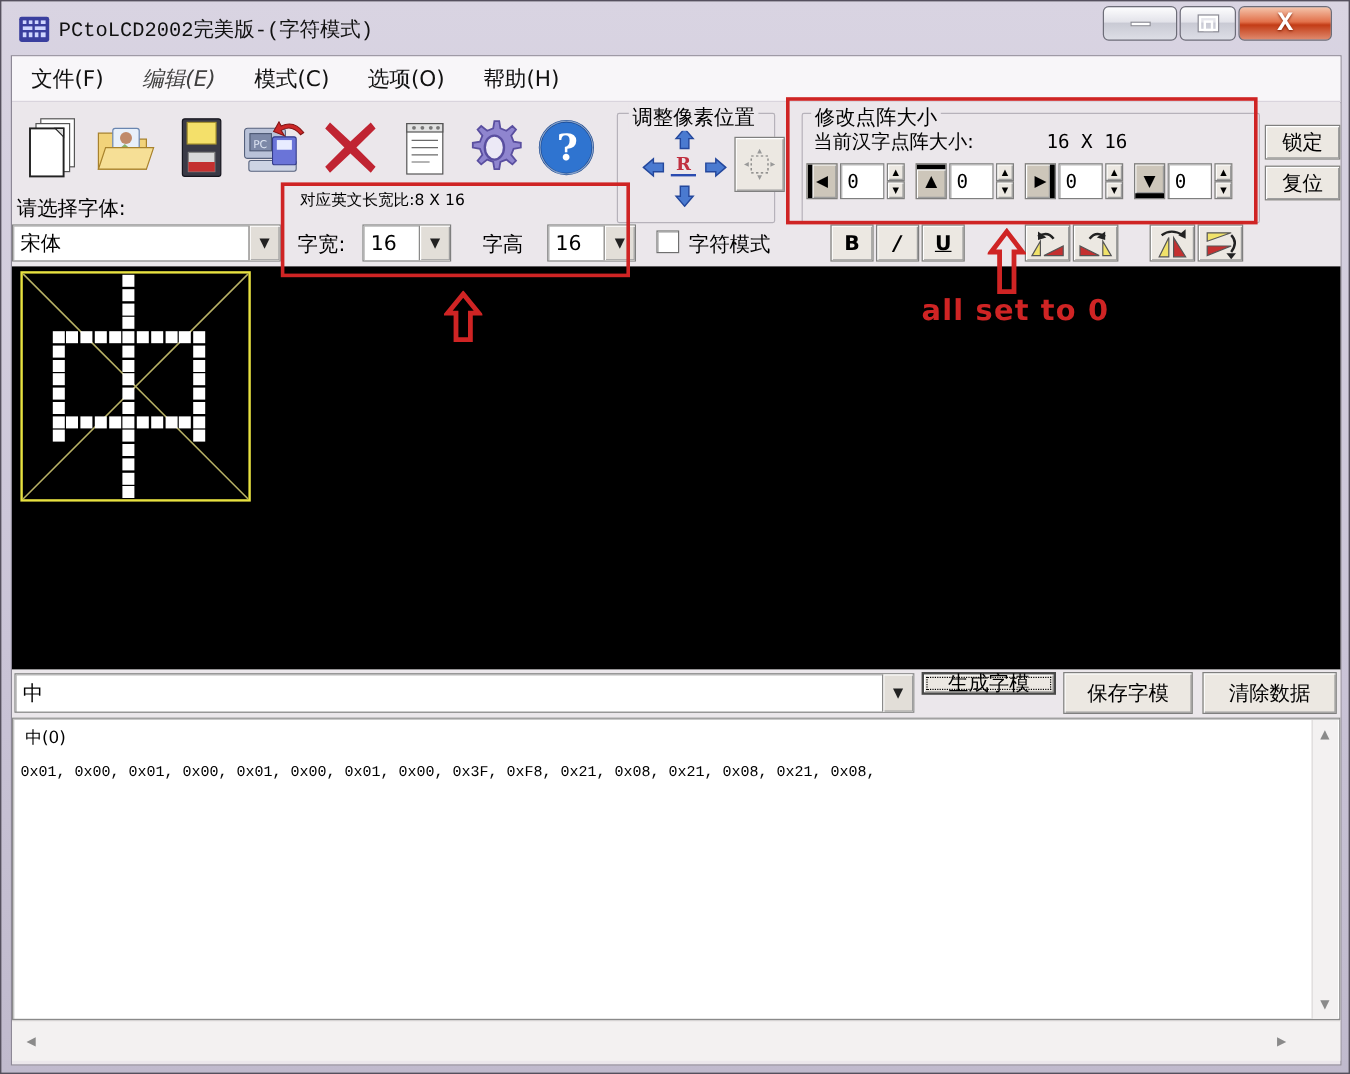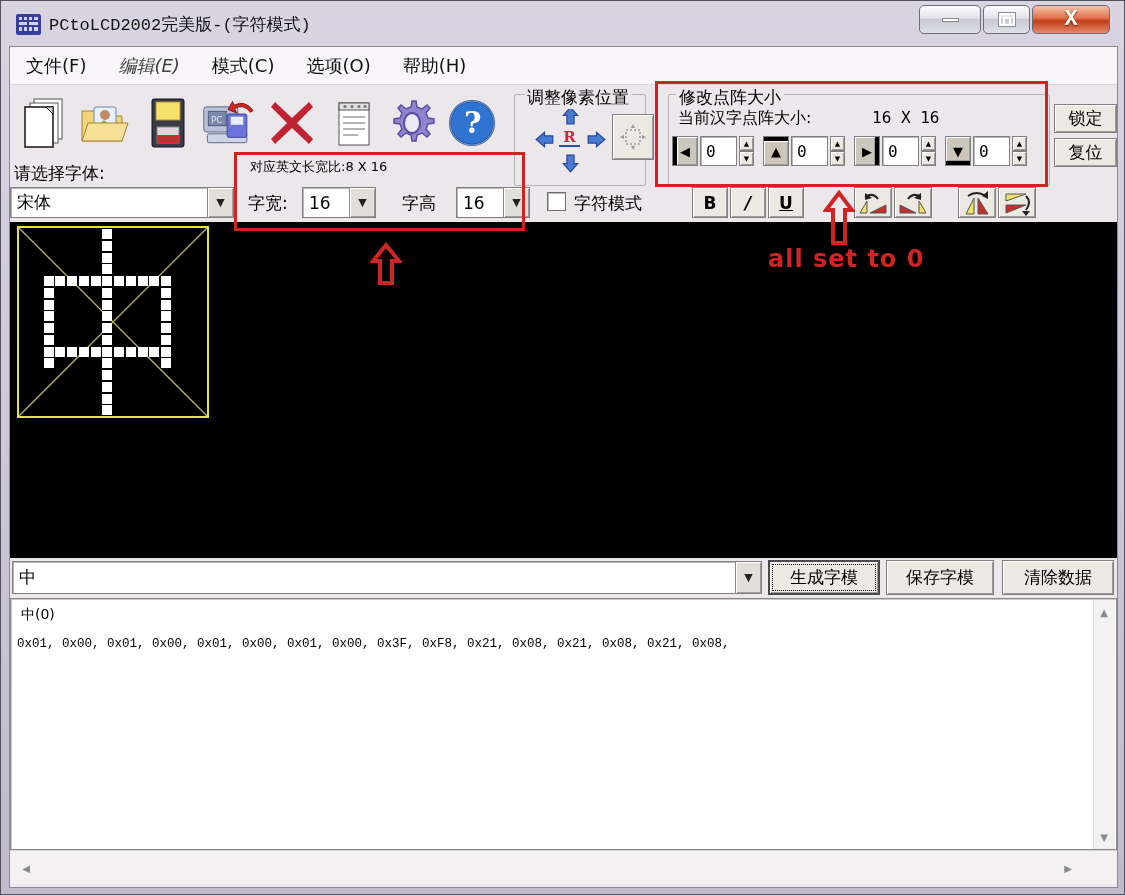--- a/index.html
+++ b/index.html
@@ -384,21 +384,21 @@
             <div class="dot" style="left: 83.25px; top: 177.25px;"></div>
           </div>
       </div>
     </div>
 
     <div class="comborow">
       <div class="field" style="position:absolute;left:2px;top:3px;width:750px;height:33px">
         <span>中</span>
         <div class="combo-arrow">▼</div>
       </div>
-      <div class="btn3d focusbtn" style="position:absolute;left:758px;top:2px;width:112px;height:35px">生成字模</div>
+      <div class="btn3d focusbtn" style="position:absolute;left:758px;top:2px;width:112px;height:19px">生成字模</div>
       <div class="btn3d" style="position:absolute;left:876px;top:2px;width:108px;height:35px">保存字模</div>
       <div class="btn3d" style="position:absolute;left:992px;top:2px;width:112px;height:35px">清除数据</div>
     </div>
 
     <div class="output">
       <div class="out-header">中(0)</div>
       <div class="out-line" style="top:38px">0x01, 0x00, 0x01, 0x00, 0x01, 0x00, 0x01, 0x00, 0x3F, 0xF8, 0x21, 0x08, 0x21, 0x08, 0x21, 0x08,</div>
       <div class="vscroll">
         <div class="scrollarrow" style="top:2px;left:0">▲</div>
         <div class="scrollarrow" style="bottom:2px;left:0">▼</div>

